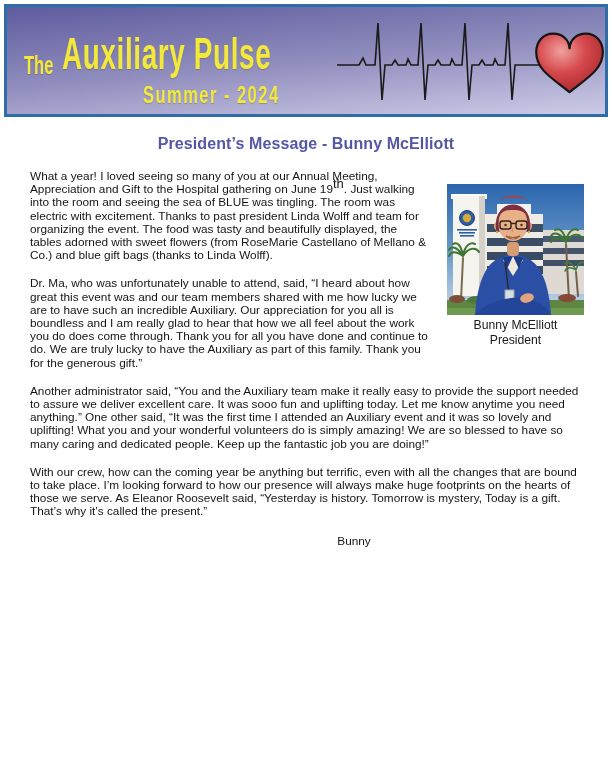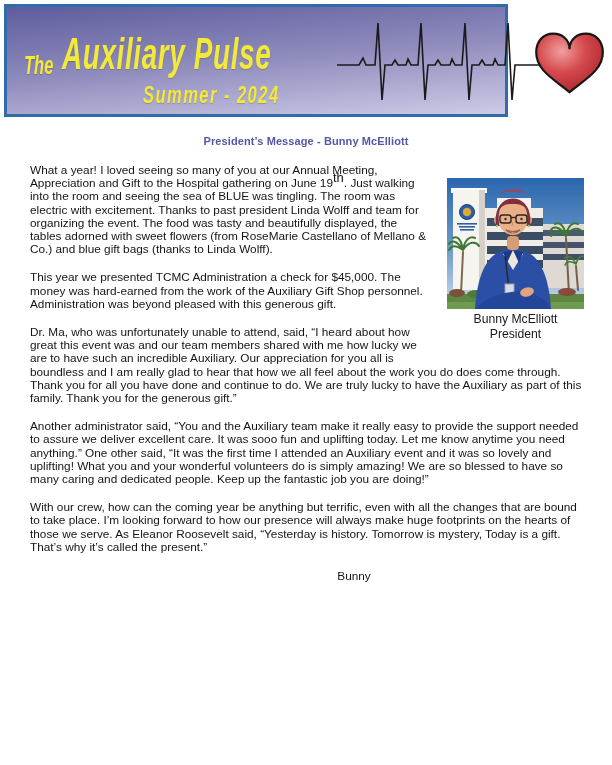--- a/index.html
+++ b/index.html
@@ -2,35 +2,34 @@
 <html style="--header-gradient-top: #5f5c9f; --header-gradient-bottom: #cdcbe6; --header-border: #2e6da8; --title-text: #f2e93b; --heading-text: #5456a6; --body-text: #141414; --ekg-line: #1a1a1a; --heart-fill: #b02025;"><head>
 <meta charset="utf-8">
 <style>
   html,body{margin:0;padding:0;background:#ffffff;}
   .page{
     position:relative;width:612px;height:765px;overflow:hidden;background:#fff;
     font-family:"Liberation Sans",sans-serif;color:var(--body-text,#141414);
   }
   
   .banner{
-    position:absolute;left:4px;top:4px;width:504px;height:113px;box-sizing:border-box;
+    position:absolute;left:4px;top:4px;width:604px;height:113px;box-sizing:border-box;
     border:3px solid var(--header-border,#2e6da8);
     background:linear-gradient(175deg,var(--header-gradient-top,#5f5c9f) 0%,#8d8abc 48%,var(--header-gradient-bottom,#cdcbe6) 100%);
-    font-style:italic;
   }
   .banner .txt{position:absolute;color:var(--title-text,#f2e93b);font-weight:bold;white-space:nowrap;line-height:1;
     text-shadow:0 1px 1px rgba(60,50,0,.25);}
   .t-the{left:17px;top:46px;font-size:25px;transform:scaleX(.66);transform-origin:0 0;}
   .t-main{left:55px;top:24px;font-size:45px;transform:scaleX(.62);transform-origin:0 0;letter-spacing:1px;}
   .t-sub{left:136px;top:77px;font-size:23px;transform:scaleX(.72);transform-origin:0 0;letter-spacing:2px;}
   .banner svg.deco{position:absolute;left:0;top:0;width:598px;height:107px;}
   
   main{padding:135px 14px 0 30px;}
   h1{
-    margin:0 0 17px 0;padding-right:16px;font-size:11px;font-weight:bold;text-align:center;
+    margin:0 0 17px 0;padding-right:16px;font-size:16px;font-weight:bold;text-align:center;
     color:var(--heading-text,#5456a6);letter-spacing:.1px;
   }
   p{margin:0 0 15px 0;padding-right:13px;font-size:11.8px;line-height:13.2px;color:var(--body-text,#141414);}
   sup{font-size:13px;vertical-align:super;line-height:0;}
   figure{
     float:right;width:137px;margin:0 0 4px 4px;padding:14px;
   }
   figure svg{display:block;width:137px;height:131px;}
   figcaption{margin-top:3px;text-align:center;font-size:12.2px;line-height:15px;color:#1a1a1a;}
   .signature{
@@ -149,20 +148,19 @@
           <ellipse cx="80" cy="114" rx="7" ry="4.5" fill="#e2a47e" transform="rotate(-12 80 114)"></ellipse>
         </g>
       </svg>
       <figcaption>
         <div>Bunny McElliott</div>
         <div>President</div>
       </figcaption>
     </figure>
 
     <p><span>What a year! I loved seeing so many of you at our Annual Meeting, Appreciation and Gift to the Hospital gathering on June 19</span><sup>th</sup><span>. Just walking into the room and seeing the sea of BLUE was tingling. The room was electric with excitement. Thanks to past president Linda Wolff and team for organizing the event. The food was tasty and beautifully displayed, the tables adorned with sweet flowers (from RoseMarie Castellano of Mellano &amp; Co.) and blue gift bags (thanks to Linda Wolff).</span></p>
-    <p>This year we presented TCMC Administration a check for $45,000. The money was hard-earned from the work of the Auxiliary Gift Shop personnel. Administration was beyond pleased with this generous gift.</p>
     <p>Dr. Ma, who was unfortunately unable to attend, said, “I heard about how great this event was and our team members shared with me how lucky we are to have such an incredible Auxiliary. Our appreciation for you all is boundless and I am really glad to hear that how we all feel about the work you do does come through. Thank you for all you have done and continue to do. We are truly lucky to have the Auxiliary as part of this family. Thank you for the generous gift.”</p>
     <p>Another administrator said, “You and the Auxiliary team make it really easy to provide the support needed to assure we deliver excellent care. It was sooo fun and uplifting today. Let me know anytime you need anything.” One other said, “It was the first time I attended an Auxiliary event and it was so lovely and uplifting! What you and your wonderful volunteers do is simply amazing! We are so blessed to have so many caring and dedicated people. Keep up the fantastic job you are doing!”</p>
     <p>With our crew, how can the coming year be anything but terrific, even with all the changes that are bound to take place. I’m looking forward to how our presence will always make huge footprints on the hearts of those we serve. As Eleanor Roosevelt said, “Yesterday is history. Tomorrow is mystery, Today is a gift. That’s why it’s called the present.”</p>
 
     <div class="signature">Bunny</div>
   </main>
 </div>
 
 </body></html>

